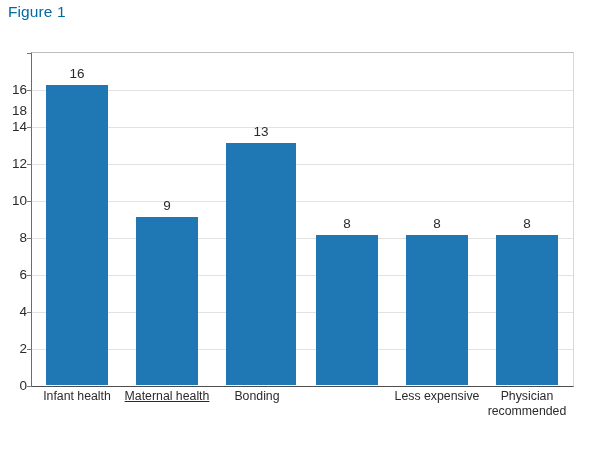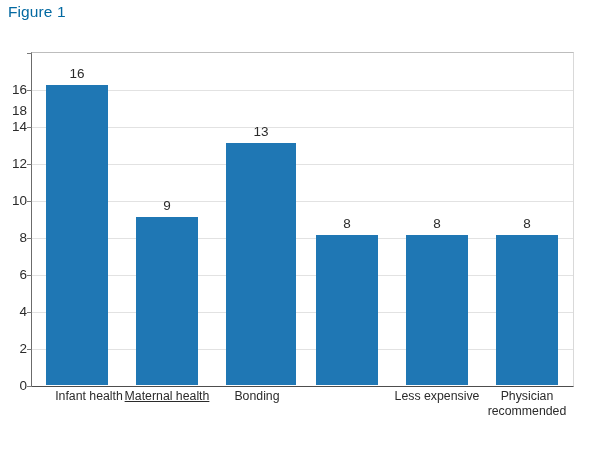--- a/index.html
+++ b/index.html
@@ -211,21 +211,21 @@
         <div class="bar" title="Less expensive: 8" style="height: 149.85px; background: rgb(31, 119, 180);"></div>
         <div class="bar-value" style="bottom: 153.85px;">8</div>
       </div>
       <div class="bar-slot" style="left: 463.95px; width: 62.1px;">
         <div class="bar" title="Physician recommended: 8" style="height: 149.85px; background: rgb(31, 119, 180);"></div>
         <div class="bar-value" style="bottom: 153.85px;">8</div>
       </div>
     </div>
 
   <div id="x-axis-labels">
-      <div class="xlabel" style="left: 12px; width: 90px;">Infant health</div>
+      <div class="xlabel" style="left: 0px; width: 90px;">Infant health</div>
       <div class="xlabel" style="left: 90px; width: 90px; text-decoration: underline;">Maternal health</div>
       <div class="xlabel" style="left: 180px; width: 90px;">Bonding</div>
       <div class="xlabel" style="left: 450px; width: 90px;">Physician recommended</div>
       <div class="xlabel" style="left: 360px; width: 90px;">Less expensive</div>
     </div>
 
 
 </div>
 
 </body></html>

